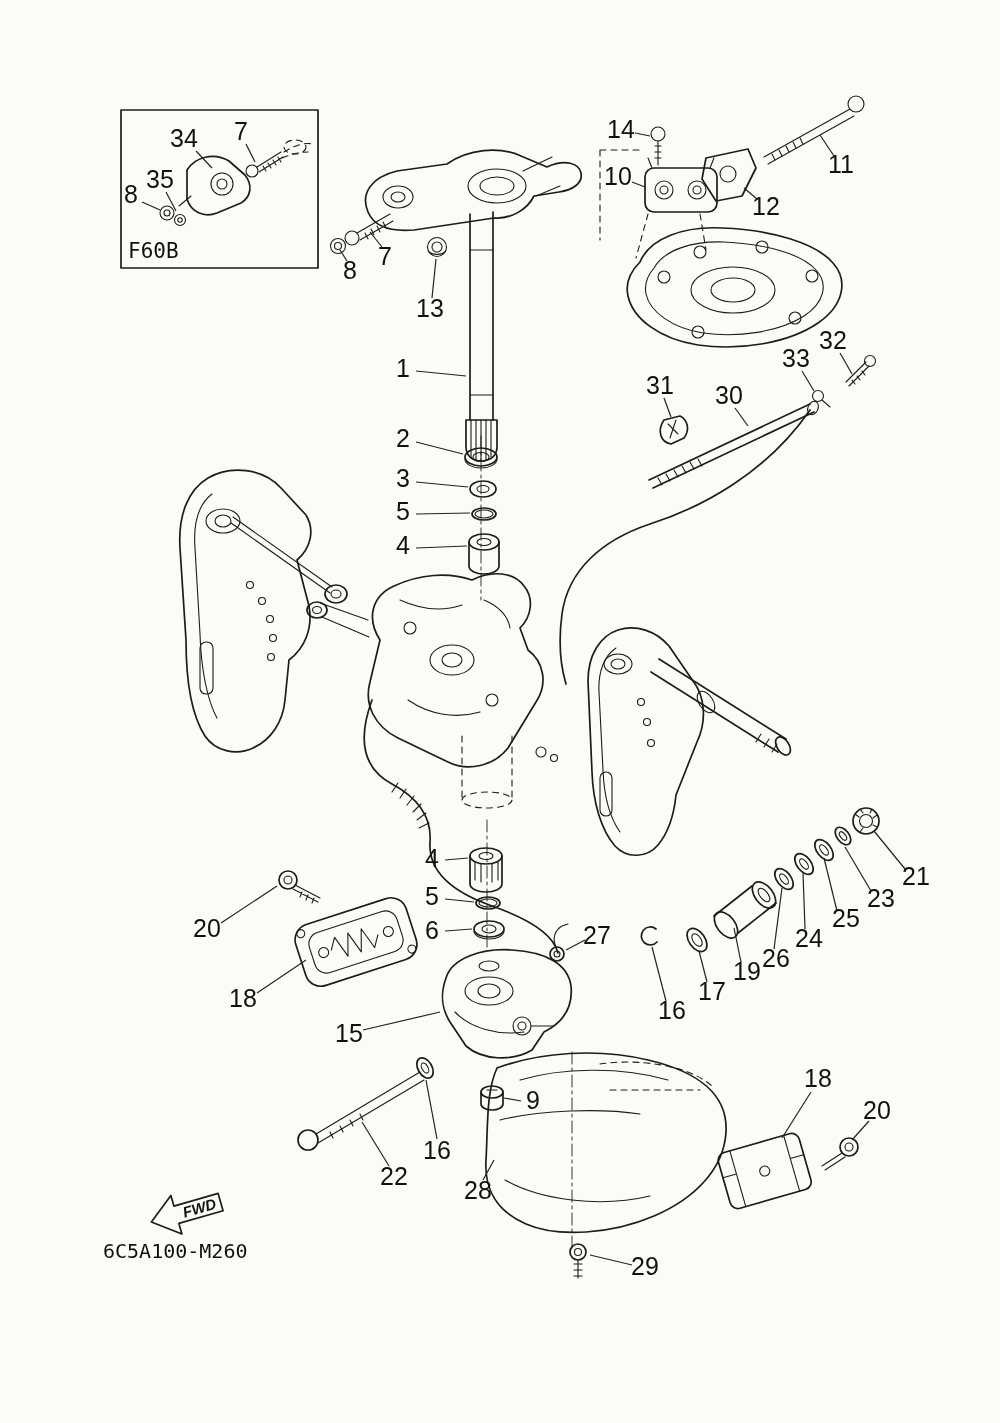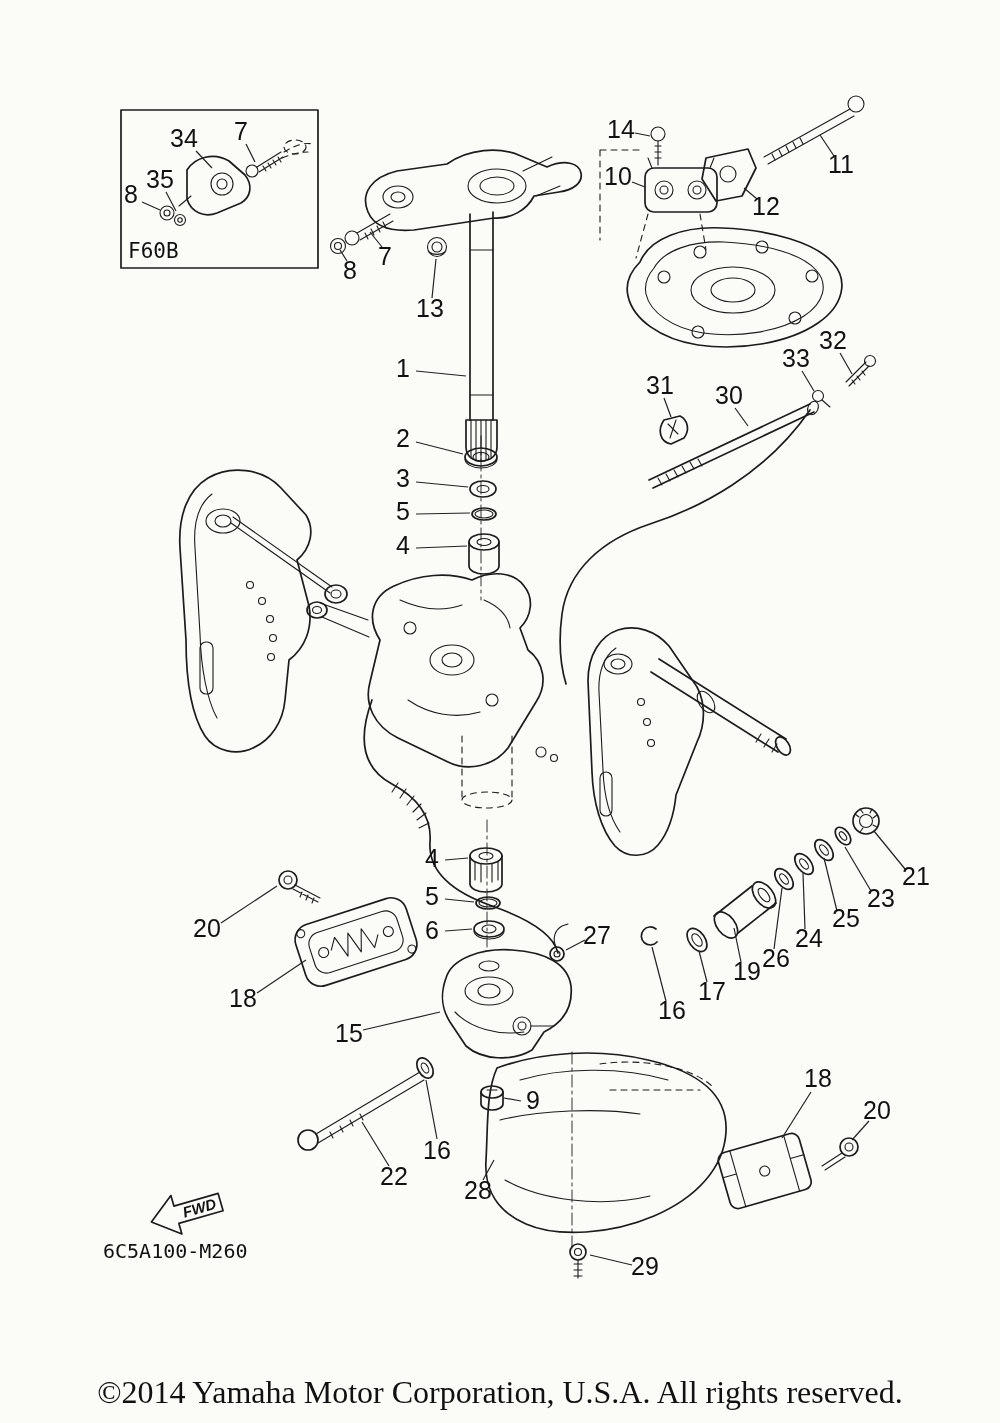--- a/index.html
+++ b/index.html
@@ -347,14 +347,13 @@
         <text x="478" y="1192" class="callout">28</text>
         <line x1="811" y1="1092" x2="782" y2="1138" class="leader"></line>
         <text x="818" y="1080" class="callout">18</text>
         <line x1="869" y1="1121" x2="852" y2="1140" class="leader"></line>
         <text x="877" y="1112" class="callout">20</text>
         <line x1="632" y1="1265" x2="590" y2="1255" class="leader"></line>
         <text x="645" y="1268" class="callout">29</text>
       </g>
   </svg>
 
-  <div class="copyright">©2014 Yamaha Motor Corporation, U.S.A. All rights reserved.</div>
 </div>
 
 </body></html>

